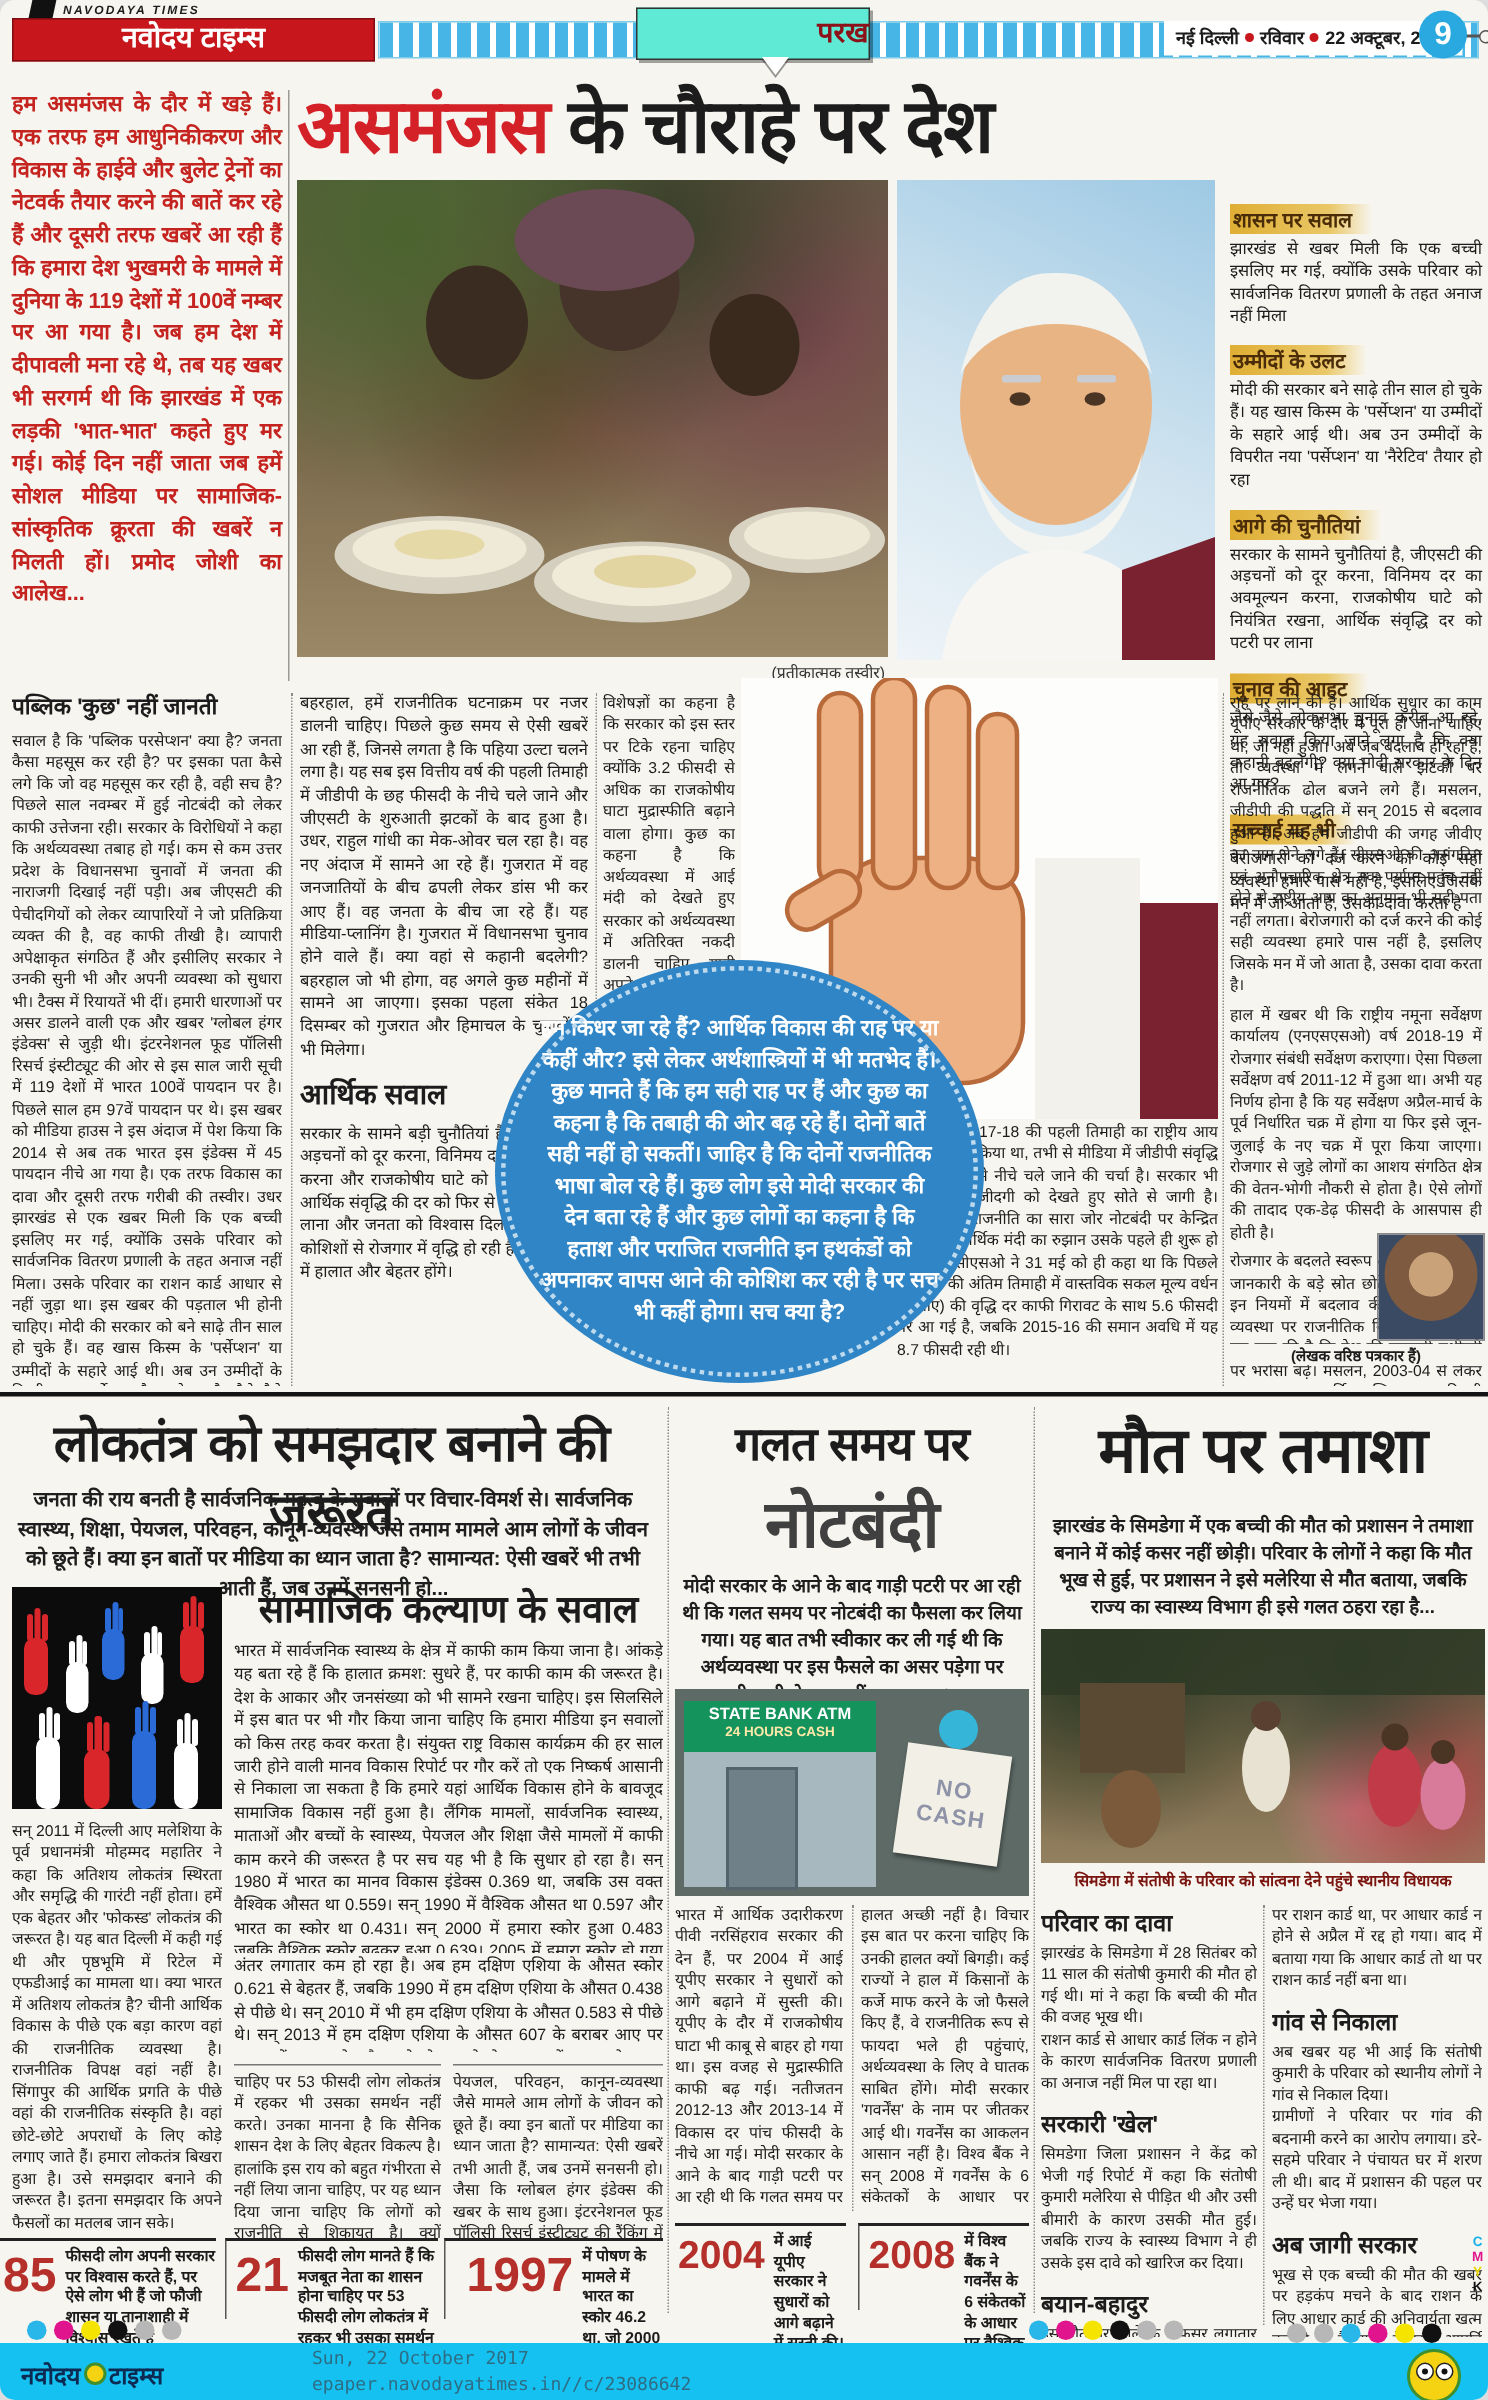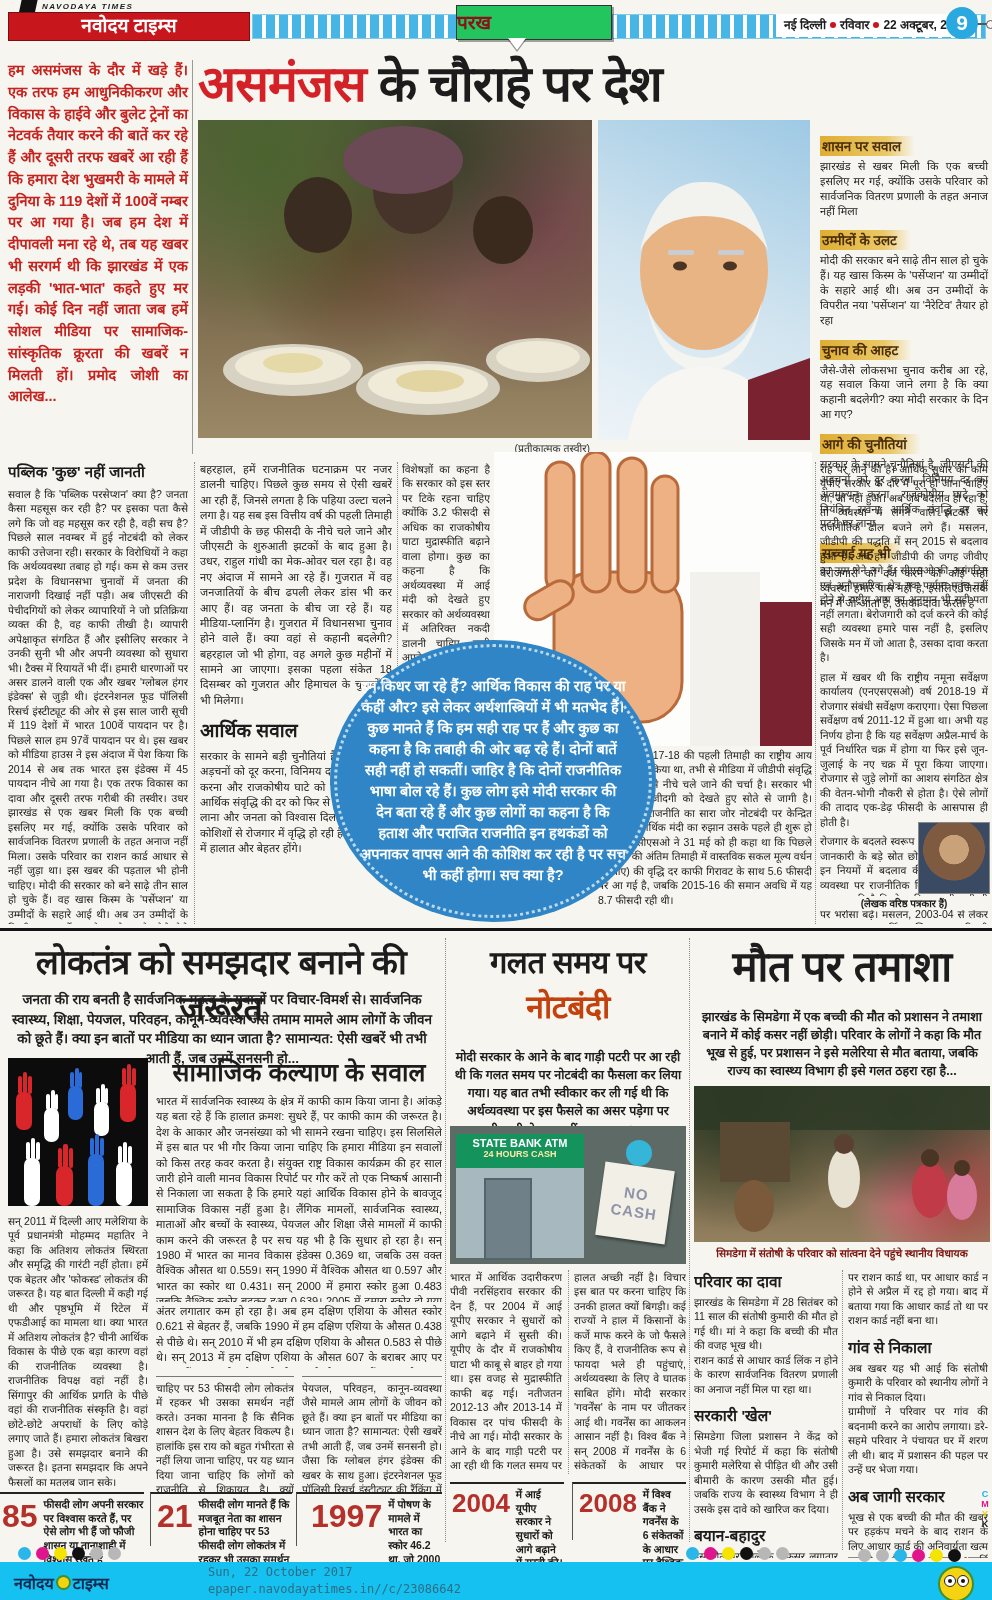--- a/index.html
+++ b/index.html
@@ -1,29 +1,29 @@
 <!DOCTYPE html>
 <html><head>
 <meta charset="utf-8">
 <style>
   html,body{margin:0;padding:0;background:#ddd;}
   #page{position:relative;width:992px;height:1600px;background:#f7f5ef;overflow:hidden;
-        font-family:"Liberation Sans","DejaVu Sans",sans-serif;color:#1c1c1c;}
+        font-family:"Liberation Sans","DejaVu Sans",sans-serif;color:#1c1c1c;border-radius:10px;}
   .abs{position:absolute;}
   .just{text-align:justify;}
   .pre{white-space:pre-line;}
   
   .mh-flag{left:20px;top:0;width:16px;height:15px;background:#111;transform:skewX(-12deg);}
   .mh-small{left:42px;top:2px;font-size:8px;font-weight:bold;font-style:italic;letter-spacing:1.5px;}
   .mh-logo{left:8px;top:12px;width:240px;height:27px;background:#c8161d;border:1px solid #7d0d12;
            color:#fff;font-weight:bold;font-size:19px;text-align:center;line-height:26px;}
   .mh-stripes{left:252px;top:14px;width:732px;height:23px;
            background:repeating-linear-gradient(90deg,#47b5e5 0 9px,#fff 9px 13px);border:1px solid #7fcbea;}
-  .mh-tab{left:456px;top:5px;width:154px;height:33px;background:#22c55e;border:1px solid #333;
-           box-shadow:2px 2px 0 rgba(0,0,0,.35);text-align:left;line-height:33px;
+  .mh-tab{left:424px;top:5px;width:154px;height:33px;background:#5eead4;border:1px solid #333;
+           box-shadow:2px 2px 0 rgba(0,0,0,.35);text-align:right;line-height:33px;
            color:#8c1118;font-weight:bold;font-size:19px;}
   .mh-tab-pointer{left:508px;top:38px;width:0;height:0;border-left:9px solid transparent;
            border-right:9px solid transparent;border-top:12px solid #fff;filter:drop-shadow(0 2px 0 rgba(0,0,0,.4));}
   .mh-date{left:776px;top:14px;height:23px;background:#fff;padding:0 8px;line-height:23px;
            font-size:12px;font-weight:bold;white-space:nowrap;}
   .mh-dot{display:inline-block;width:6px;height:6px;border-radius:50%;background:#c8161d;margin:0 4px 1px 4px;vertical-align:middle;}
   .mh-page{left:946px;top:7px;width:32px;height:32px;border-radius:50%;background:#2aa9e0;color:#fff;
            font-weight:bold;font-size:21px;text-align:center;line-height:32px;}
   .mh-rule{left:976px;top:23px;width:12px;height:2px;background:#555;}
   .mh-ring{left:986px;top:20px;width:7px;height:7px;border:1.5px solid #555;border-radius:50%;background:#f7f5ef;}
@@ -81,21 +81,21 @@
   .a2-sub{left:156px;top:1054px;width:286px;text-align:center;font-size:25px;font-weight:800;}
   .a2-body{left:156px;top:1094px;width:286px;height:208px;overflow:hidden;}
   .a2-body2{left:156px;top:1304px;width:286px;height:64px;overflow:hidden;}
   .a2-colM{left:156px;top:1376px;width:138px;height:112px;overflow:hidden;border-top:1px solid #777;padding-top:4px;}
   .a2-colR{left:302px;top:1376px;width:140px;height:112px;overflow:hidden;border-top:1px solid #777;padding-top:4px;}
   .a2-s1{left:0;top:1492px;width:144px;height:54px;}
   .a2-s2{left:150px;top:1492px;width:142px;height:54px;}
   .a2-s3{left:296px;top:1492px;width:146px;height:54px;}
   
   .a3-head1{left:448px;top:940px;width:240px;font-size:31px;}
-  .a3-head2{left:448px;top:984px;width:240px;font-size:32px;color:#c2410c;}
+  .a3-head2{left:448px;top:984px;width:240px;font-size:44px;color:#404040;}
   .a3-deck{left:450px;top:1048px;width:236px;font-size:12.5px;}
   .a3-photo{left:450px;top:1126px;width:236px;height:138px;background:#5d6a66;overflow:hidden;}
   .atm-sign{position:absolute;left:6px;top:8px;width:128px;height:34px;background:#15935c;color:#fff;
       text-align:center;font-weight:bold;}
   .atm-sign .l1{font-size:11px;padding-top:3px;}
   .atm-sign .l2{font-size:9px;color:#ffe9a8;}
   .atm-store{position:absolute;left:6px;top:42px;width:128px;height:90px;background:#a7b8bf;}
   .atm-door{position:absolute;left:28px;top:10px;width:44px;height:78px;background:#6f8089;border:2px solid #55646c;}
   .atm-note{position:absolute;left:150px;top:40px;width:70px;height:74px;background:#f2efe6;transform:rotate(8deg);
       box-shadow:1px 2px 3px rgba(0,0,0,.4);display:flex;align-items:center;justify-content:center;
@@ -196,26 +196,26 @@
   <div class="abs sidebar">
     <div class="sb-sec">
       <div class="sb-title">शासन पर सवाल</div>
       <div class="sb-body just">झारखंड से खबर मिली कि एक बच्ची इसलिए मर गई, क्योंकि उसके परिवार को सार्वजनिक वितरण प्रणाली के तहत अनाज नहीं मिला</div>
     </div>
     <div class="sb-sec">
       <div class="sb-title">उम्मीदों के उलट</div>
       <div class="sb-body just">मोदी की सरकार बने साढ़े तीन साल हो चुके हैं। यह खास किस्म के 'पर्सेप्शन' या उम्मीदों के सहारे आई थी। अब उन उम्मीदों के विपरीत नया 'पर्सेप्शन' या 'नैरेटिव' तैयार हो रहा</div>
     </div>
     <div class="sb-sec">
+      <div class="sb-title">आगे की चुनौतियां</div>
+      <div class="sb-body just">सरकार के सामने चुनौतियां है, जीएसटी की अड़चनों को दूर करना, विनिमय दर का अवमूल्यन करना, राजकोषीय घाटे को नियंत्रित रखना, आर्थिक संवृद्धि दर को पटरी पर लाना</div>
+    </div>
+    <div class="sb-sec">
       <div class="sb-title">चुनाव की आहट</div>
       <div class="sb-body just">जैसे-जैसे लोकसभा चुनाव करीब आ रहे, यह सवाल किया जाने लगा है कि क्या कहानी बदलेगी? क्या मोदी सरकार के दिन आ गए?</div>
-    </div>
-    <div class="sb-sec">
-      <div class="sb-title">आगे की चुनौतियां</div>
-      <div class="sb-body just">सरकार के सामने चुनौतियां है, जीएसटी की अड़चनों को दूर करना, विनिमय दर का अवमूल्यन करना, राजकोषीय घाटे को नियंत्रित रखना, आर्थिक संवृद्धि दर को पटरी पर लाना</div>
     </div>
     <div class="sb-sec">
       <div class="sb-title">सच्चाई यह भी</div>
       <div class="sb-body just">बेरोजगारी को दर्ज करने की कोई सही व्यवस्था हमारे पास नहीं है, इसलिए जिसके मन में जो आता है, उसका दावा करता है</div>
     </div>
   </div>
 
   <div class="abs col-lead body10 just">
     <div class="colhead">पब्लिक 'कुछ' नहीं जानती</div>
     <span>सवाल है कि 'पब्लिक परसेप्शन' क्या है? जनता कैसा महसूस कर रही है? पर इसका पता कैसे लगे कि जो वह महसूस कर रही है, वही सच है? पिछले साल नवम्बर में हुई नोटबंदी को लेकर काफी उत्तेजना रही। सरकार के विरोधियों ने कहा कि अर्थव्यवस्था तबाह हो गई। कम से कम उत्तर प्रदेश के विधानसभा चुनावों में जनता की नाराजगी दिखाई नहीं पड़ी। अब जीएसटी की पेचीदगियों को लेकर व्यापारियों ने जो प्रतिक्रिया व्यक्त की है, वह काफी तीखी है। व्यापारी अपेक्षाकृत संगठित हैं और इसीलिए सरकार ने उनकी सुनी भी और अपनी व्यवस्था को सुधारा भी। टैक्स में रियायतें भी दीं। हमारी धारणाओं पर असर डालने वाली एक और खबर 'ग्लोबल हंगर इंडेक्स' से जुड़ी थी। इंटरनेशनल फूड पॉलिसी रिसर्च इंस्टीट्यूट की ओर से इस साल जारी सूची में 119 देशों में भारत 100वें पायदान पर है। पिछले साल हम 97वें पायदान पर थे। इस खबर को मीडिया हाउस ने इस अंदाज में पेश किया कि 2014 से अब तक भारत इस इंडेक्स में 45 पायदान नीचे आ गया है। एक तरफ विकास का दावा और दूसरी तरफ गरीबी की तस्वीर। उधर झारखंड से एक खबर मिली कि एक बच्ची इसलिए मर गई, क्योंकि उसके परिवार को सार्वजनिक वितरण प्रणाली के तहत अनाज नहीं मिला। उसके परिवार का राशन कार्ड आधार से नहीं जुड़ा था। इस खबर की पड़ताल भी होनी चाहिए। मोदी की सरकार को बने साढ़े तीन साल हो चुके हैं। वह खास किस्म के 'पर्सेप्शन' या उम्मीदों के सहारे आई थी। अब उन उम्मीदों के विपरीत नया 'पर्सेप्शन' तैयार हो रहा है। जैसे-जैसे 2019 के लोकसभा चुनाव करीब आ रहे हैं, यह सवाल किया जाने लगा है कि क्या कहानी बदलेगी? क्या मोदी सरकार के दिन आ गए? आमतौर</span>

